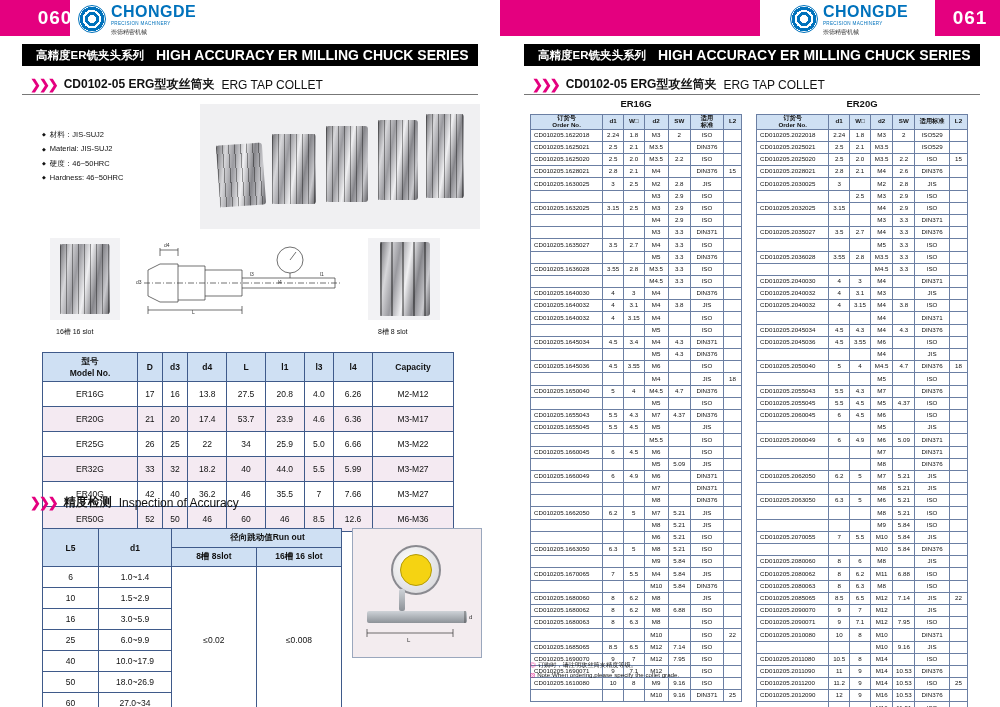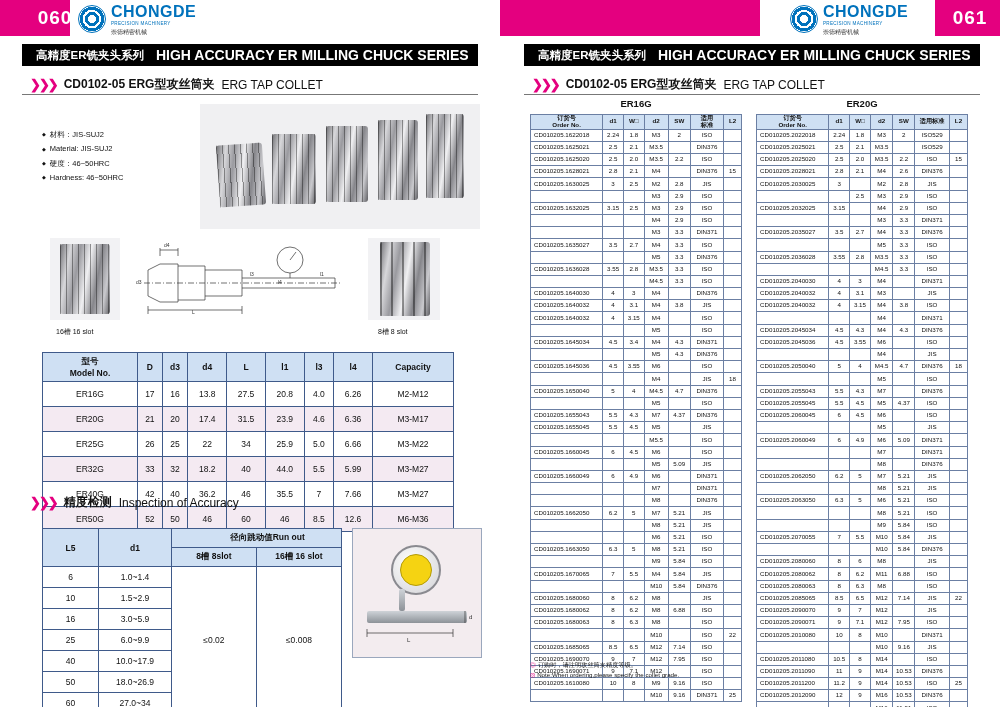--- a/index.html
+++ b/index.html
@@ -246,21 +246,21 @@
           <td>20.8</td>
           <td>4.0</td>
           <td>6.26</td>
           <td>M2-M12</td>
         </tr>
         <tr>
           <td>ER20G</td>
           <td>21</td>
           <td>20</td>
           <td>17.4</td>
-          <td>31.5</td>
+          <td>53.7</td>
           <td>23.9</td>
           <td>4.6</td>
           <td>6.36</td>
           <td>M3-M17</td>
         </tr>
         <tr>
           <td>ER25G</td>
           <td>26</td>
           <td>25</td>
           <td>22</td>

